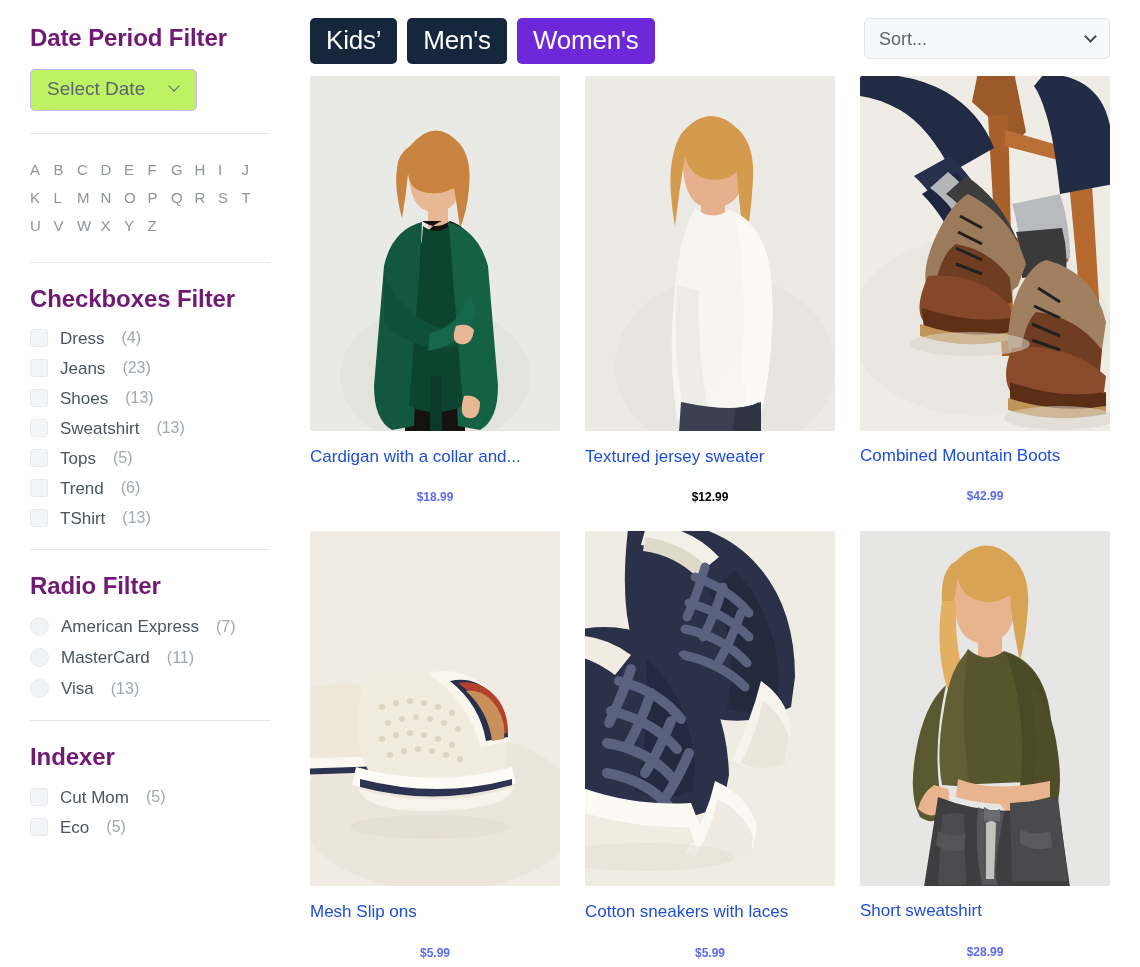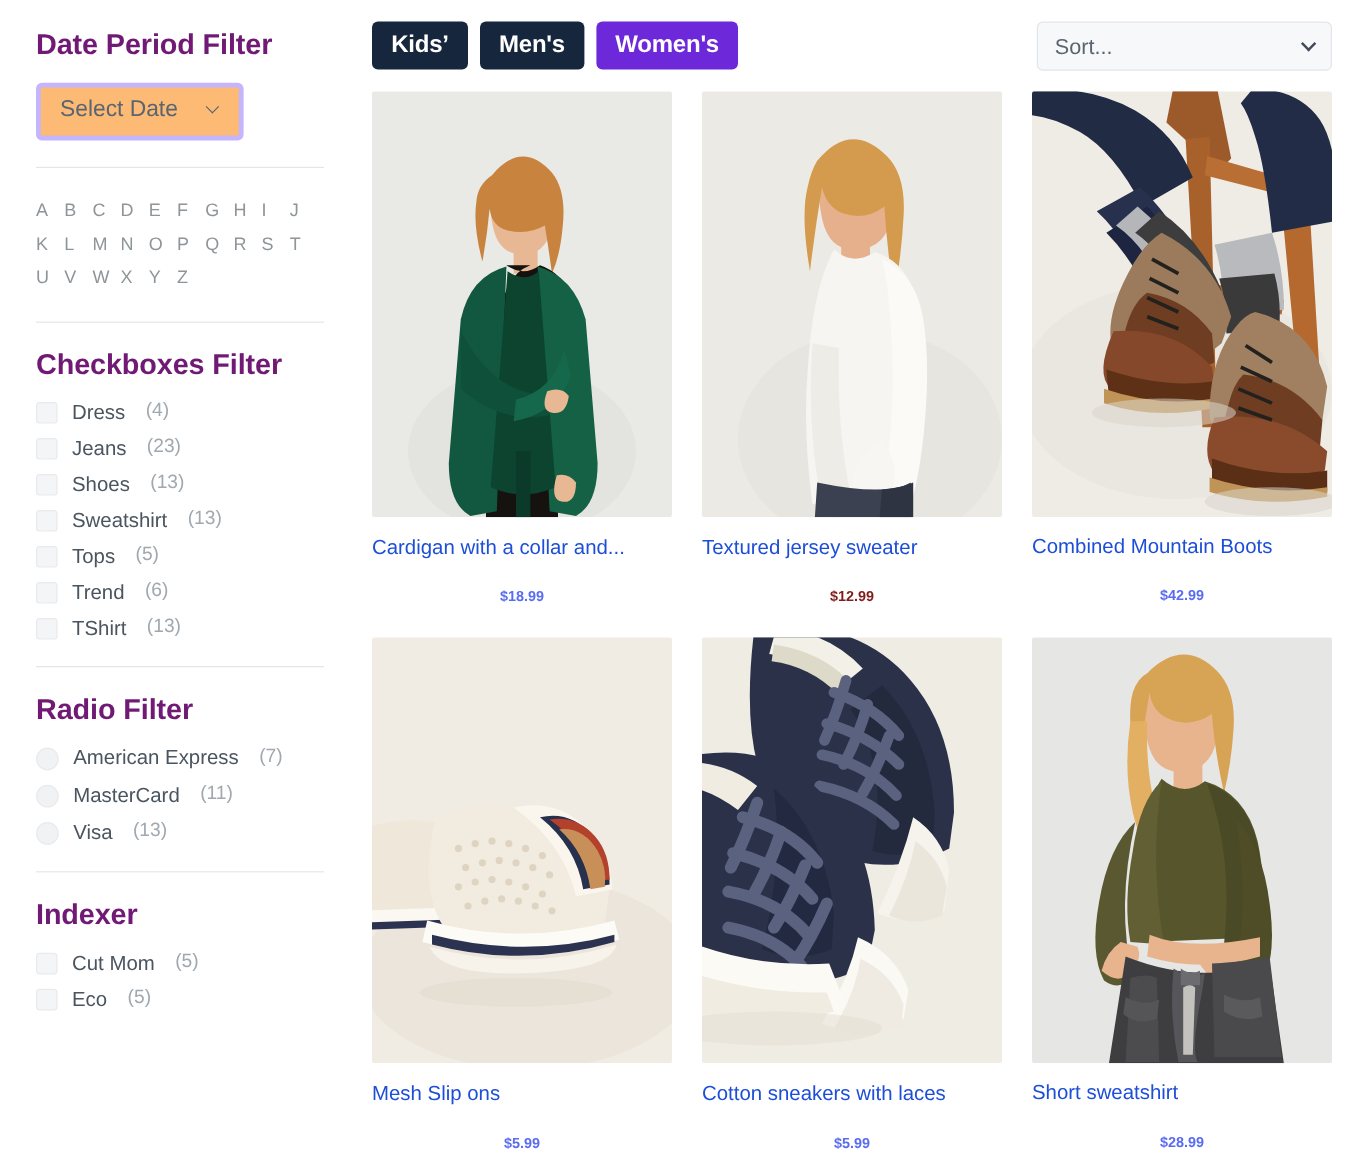--- a/index.html
+++ b/index.html
@@ -35,23 +35,23 @@
     color: #701a75;
     letter-spacing: -0.1px;
     margin: 0 0 16px 0;
     line-height: 1.2;
   }
 
   .select-date-btn {
     display: inline-flex;
     align-items: center;
     gap: 24px;
-    border: 4px solid #c4b5fd;
+    border: 1px solid #c4b5fd;
     border-radius: 5px;
-    background: #fdba74;
+    background: #bef264;
     color: #5a6570;
     font-size: 19px;
     font-family: "Liberation Sans", sans-serif;
     padding: 9px 16px 10px 16px;
     cursor: pointer;
     line-height: 1.1;
   }
   .chev {
     display: inline-block;
     width: 11px;
@@ -88,20 +88,21 @@
     width: 23.5px;
     font-size: 15px;
     color: #8e9599;
     text-decoration: none;
     cursor: pointer;
     font-family: "Liberation Sans", sans-serif;
   }
 
   .opt-row {
     display: flex;
+    align-items: center;
     gap: 12px;
     margin-bottom: 12px;
     cursor: pointer;
   }
   .cb-box {
     width: 18px;
     height: 18px;
     flex: 0 0 18px;
     background: #f4f5f7;
     border: 1px solid #e8eaed;
@@ -146,22 +147,22 @@
   .tabs {
     display: flex;
     gap: 10px;
   }
   .tab-btn {
     background: #16263c;
     color: #ffffff;
     border: 0;
     border-radius: 5px;
     font-family: "Liberation Sans", sans-serif;
-    font-size: 20px;
-    font-weight: bold;
+    font-size: 26px;
+    font-weight: normal;
     padding: 9px 16px 10px 16px;
     cursor: pointer;
     line-height: 1.05;
     letter-spacing: -0.2px;
   }
   .sort-select {
     -webkit-appearance: none;
     appearance: none;
     background: #f7f8fa;
     border: 1px solid #e2e5e9;
@@ -370,21 +371,21 @@
       <path d="M116 118 h24 v28 h-24z" fill="#e7b08c"></path>
       <path d="M110 132 q16 14 34 2 q26 8 34 38 q8 32 6 96 q-2 48 -14 80 l-78 -4 q-8 -60 -4 -110 q4 -70 22 -102z" fill="#f6f5f1"></path>
       <path d="M150 140 q28 12 34 48 q6 34 2 84 q-4 50 -14 78 l-22 -2 q12 -86 8 -140 q-2 -44 -8 -68z" fill="#fbfaf7"></path>
       <path d="M92 210 q-4 60 4 112 q4 26 12 34 l20 -2 q-16 -62 -14 -140z" fill="#eeece6"></path>
       <path d="M150 290 q16 22 8 44 q-8 18 -26 12 q-10 -6 -6 -24 q4 -20 24 -32z" fill="#f7f6f3"></path>
       <path d="M96 326 q58 12 78 0 l0 30 l-80 0z" fill="#3b4150"></path>
       <path d="M150 332 q18 -2 26 -6 l0 30 l-28 0z" fill="#2e3442"></path>
     </svg>
           </a>
           <div class="card-title">Textured jersey sweater</div>
-          <div class="card-price" style="color: #7f1d1d;">$12.99</div>
+          <div class="card-price" style="color: #000000;">$12.99</div>
         </div>
         <div class="card col3">
           <a class="card-img">
             <svg viewBox="0 0 250 355" preserveAspectRatio="xMidYMid slice">
       <rect width="250" height="355" fill="#efece6"></rect>
       <ellipse cx="120" cy="250" rx="130" ry="90" fill="#eae7e0"></ellipse>
       <path d="M118 -4 l36 0 l12 60 l-10 10 l-44 -40z" fill="#9c5a2a"></path>
       <path d="M128 40 l14 240 l12 0 l-6 -242z" fill="#a9612c"></path>
       <path d="M146 54 l62 18 l-2 14 l-62 -16z" fill="#b96f33"></path>
       <path d="M86 140 l60 16 l-2 14 l-60 -14z" fill="#a3612e"></path>

